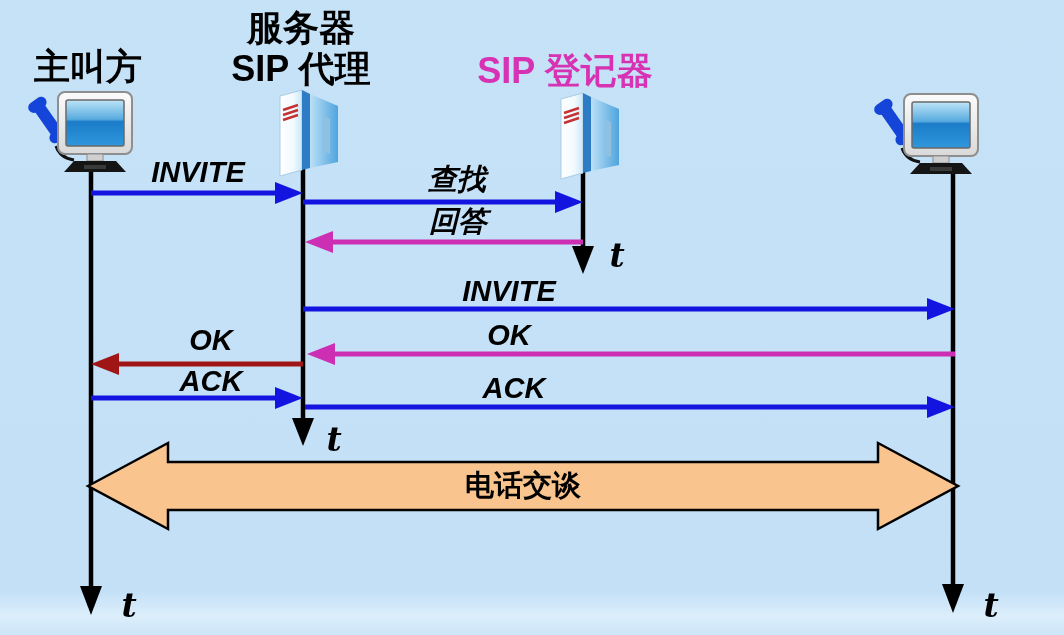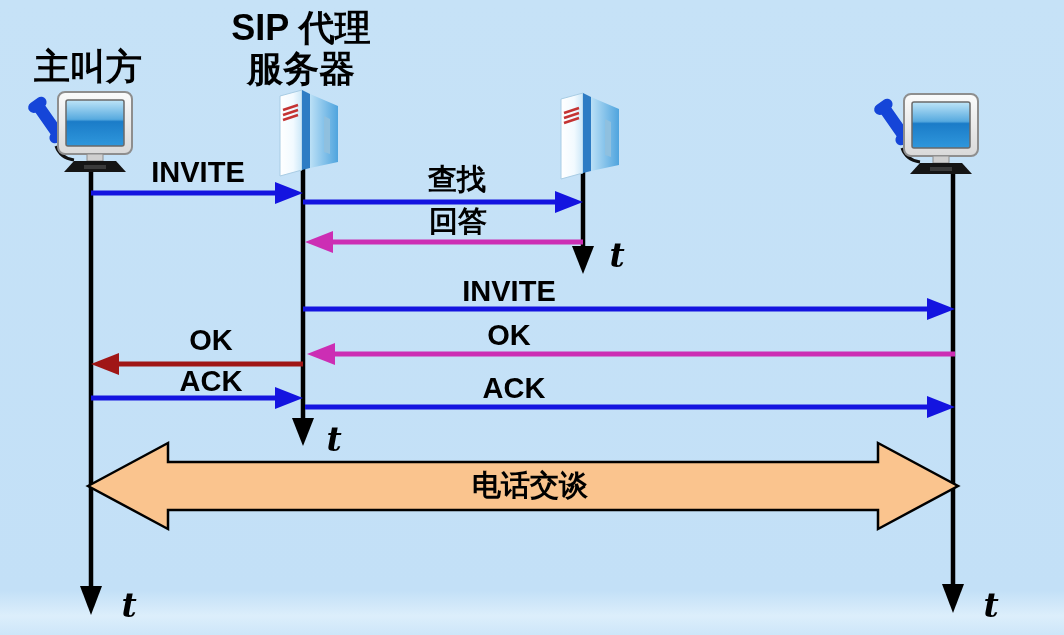--- a/index.html
+++ b/index.html
@@ -13,21 +13,21 @@
   #geom{position:absolute;left:0;top:0;}
   .label{
     position:absolute;
     transform:translate(-50%,-50%);
     font-weight:bold;
     color:#000;
     white-space:nowrap;
     line-height:1.1;
   }
   .title{font-size:36px;}
-  .msg{font-size:29px;}
+  .msg{font-size:29px;font-style:italic;}
   .t-label{
     font-family:"DejaVu Serif","Liberation Serif",serif;
     font-style:italic;
     font-weight:bold;
     font-size:33px;
   }
   .registrar-title{color:#D832B4;}
   .proxy-title{text-align:center;line-height:41px;}
   .conv-label{font-size:29px;}
 </style>
@@ -168,43 +168,44 @@
         <rect x="61" y="66" width="16" height="7" fill="#CFCFCF" stroke="#8E8E8E" stroke-width="1"></rect>
         <path d="M48,73 h42 l10,11 h-62 z" fill="#151515"></path>
         <rect x="58" y="77" width="22" height="4" fill="#3A3A3A"></rect>
       </g>
     </g>
   </svg>
 
   <div class="label title" style="left:88px;top:67px;">主叫方</div>
 
   <div class="label title proxy-title" style="left:301px;top:48px;">
+    <div>服务器</div>
     <div>SIP 代理</div>
-    <div>服务器</div>
   </div>
 
+  <div class="label title registrar-title" style="left:565px;top:71px;">SIP 登记器</div>
 
 
   <div class="label msg" style="left:198px;top:173px;">INVITE</div>
 
   <div class="label msg" style="left:457px;top:180px;">查找</div>
 
   <div class="label msg" style="left:458px;top:222px;">回答</div>
 
   <div class="label msg" style="left:509px;top:292px;">INVITE</div>
 
   <div class="label msg" style="left:211px;top:341px;">OK</div>
 
   <div class="label msg" style="left:509px;top:336px;">OK</div>
 
   <div class="label msg" style="left:211px;top:382px;">ACK</div>
 
   <div class="label msg" style="left:514px;top:389px;">ACK</div>
 
-  <div class="label conv-label" style="left:523px;top:486px;margin-left:7px;">电话交谈</div>
+  <div class="label conv-label" style="left:523px;top:486px;">电话交谈</div>
 
   <div class="label t-label" style="left:617px;top:256px;">t</div>
 
   <div class="label t-label" style="left:334px;top:440px;">t</div>
 
   <div class="label t-label" style="left:129px;top:606px;">t</div>
 
   <div class="label t-label" style="left:991px;top:606px;">t</div>
 
 </div>

